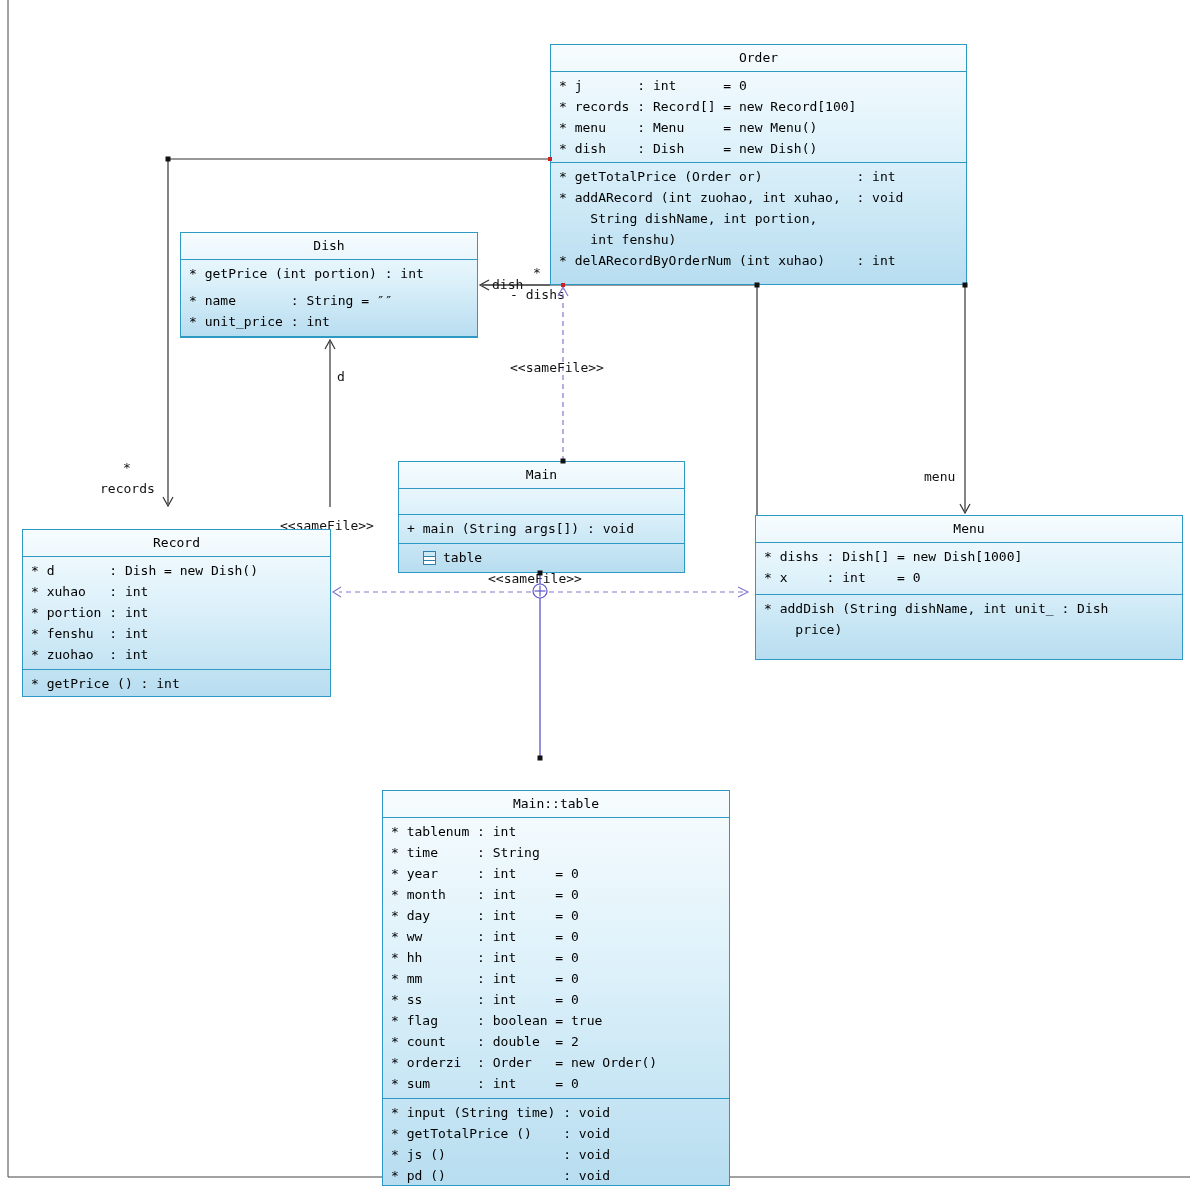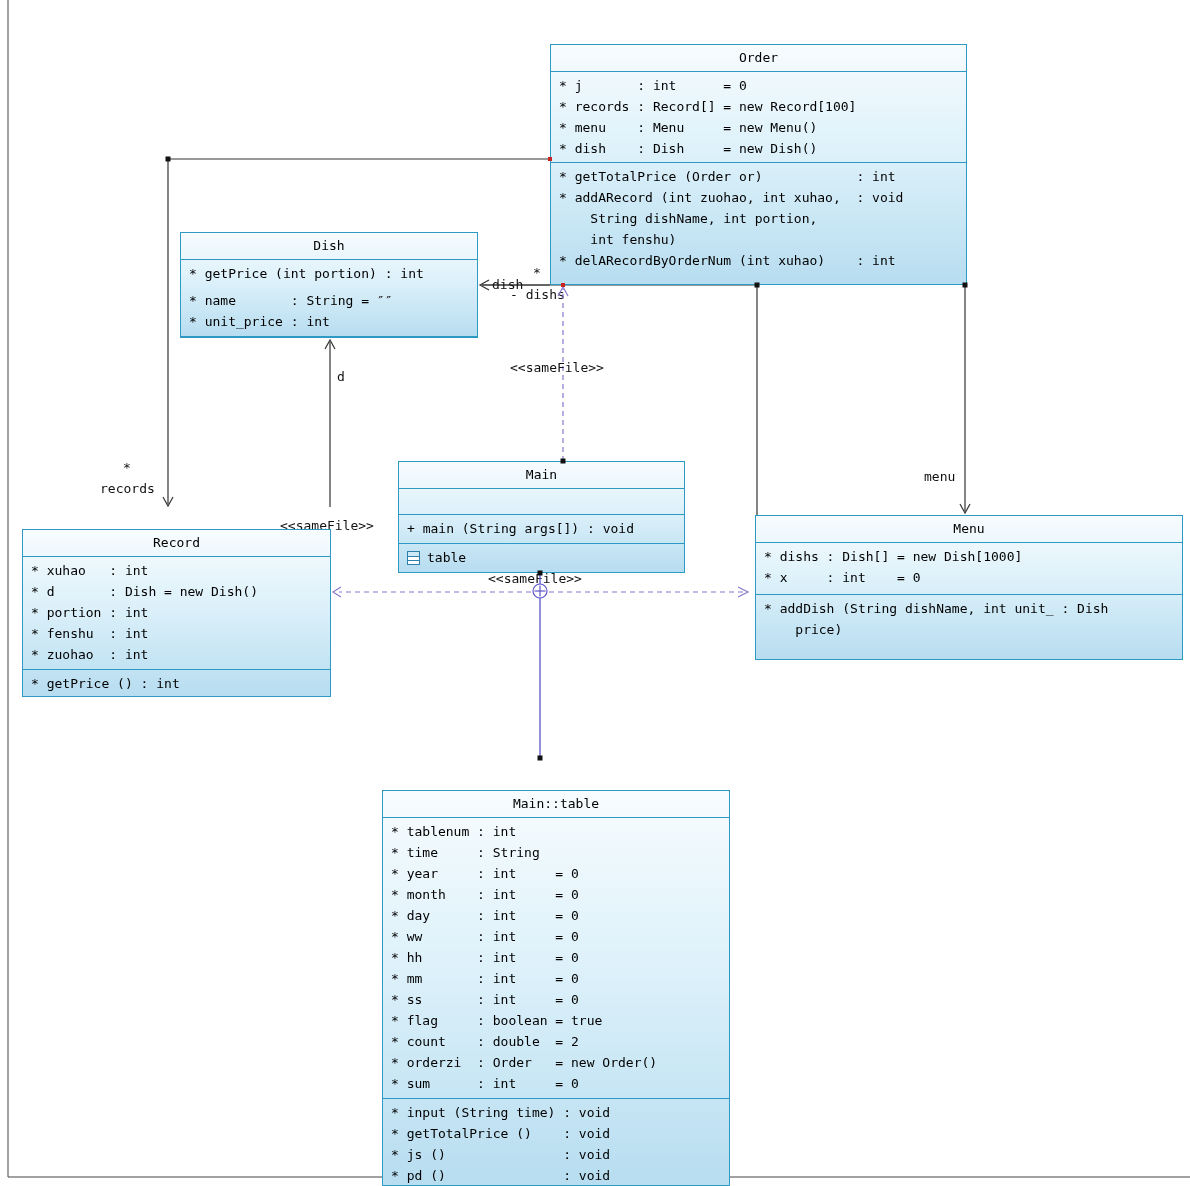--- a/index.html
+++ b/index.html
@@ -18,21 +18,21 @@
   .uml-class .title {
     flex:none; text-align:center; line-height:26px;
     border-bottom:1px solid #2e9ac4; overflow:hidden;
   }
   .uml-class .compartment {
     flex:none; border-bottom:1px solid #2e9ac4;
     padding:3px 4px 0 8px; overflow:hidden;
   }
   .uml-class .compartment.last { border-bottom:none; flex:1; }
   .row { white-space:pre; line-height:21px; height:21px; }
-  .nested-row { line-height:22px; height:22px; display:flex; align-items:center; }
+  .nested-row { line-height:22px; height:22px; display:flex; align-items:center;margin-left:16px; }
   .nested-icon {
     display:inline-block; width:13px; height:14px; margin-right:7px;
     border:1px solid #2f7fae; background:#ffffff; position:relative; flex:none;
   }
   .nested-icon::before {
     content:""; position:absolute; left:0; right:0; top:0; height:4px;
     background:#cde9f6; border-bottom:1px solid #2f7fae;
   }
   .nested-icon::after {
     content:""; position:absolute; left:0; right:0; top:8px;
@@ -127,22 +127,22 @@
       <div class="nested-row">
         <span class="nested-icon"></span>
         <span>table</span>
       </div>
     </div>
   </div>
 
   <div class="uml-class" style="left:22px;top:508px;width:309px;height:168px;margin-top:21px;">
     <div class="title">Record</div>
     <div class="compartment" style="height:113px;">
+      <div class="row">* d       : Dish = new Dish()</div>
       <div class="row">* xuhao   : int</div>
-      <div class="row">* d       : Dish = new Dish()</div>
       <div class="row">* portion : int</div>
       <div class="row">* fenshu  : int</div>
       <div class="row">* zuohao  : int</div>
     </div>
     <div class="compartment last">
       <div class="row">* getPrice () : int</div>
     </div>
   </div>
 
   <div class="uml-class" style="left:755px;top:515px;width:428px;height:145px;">

